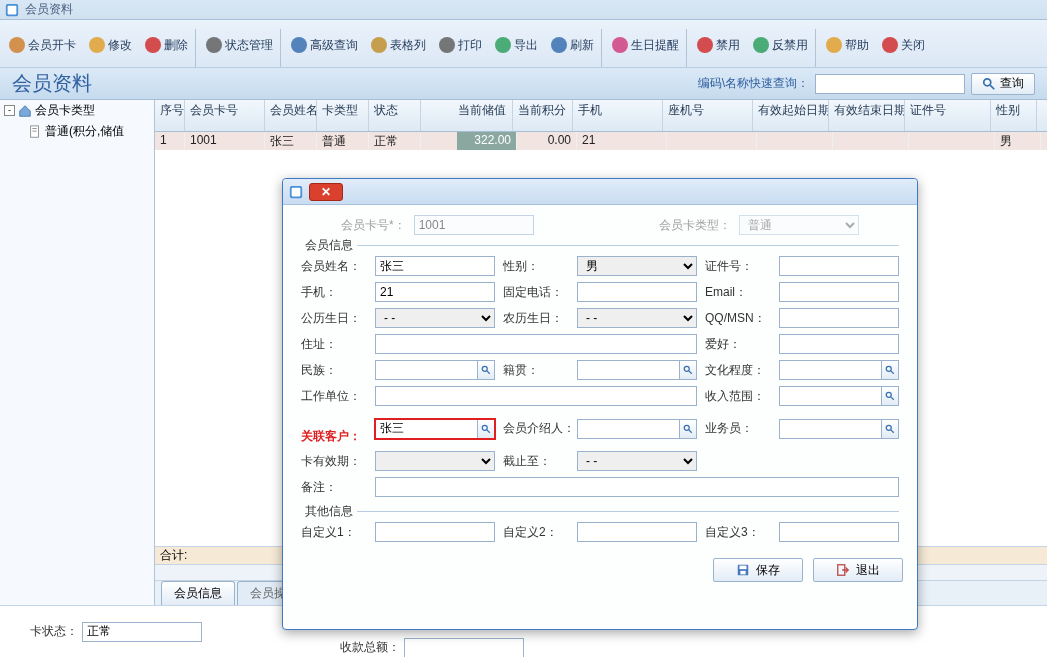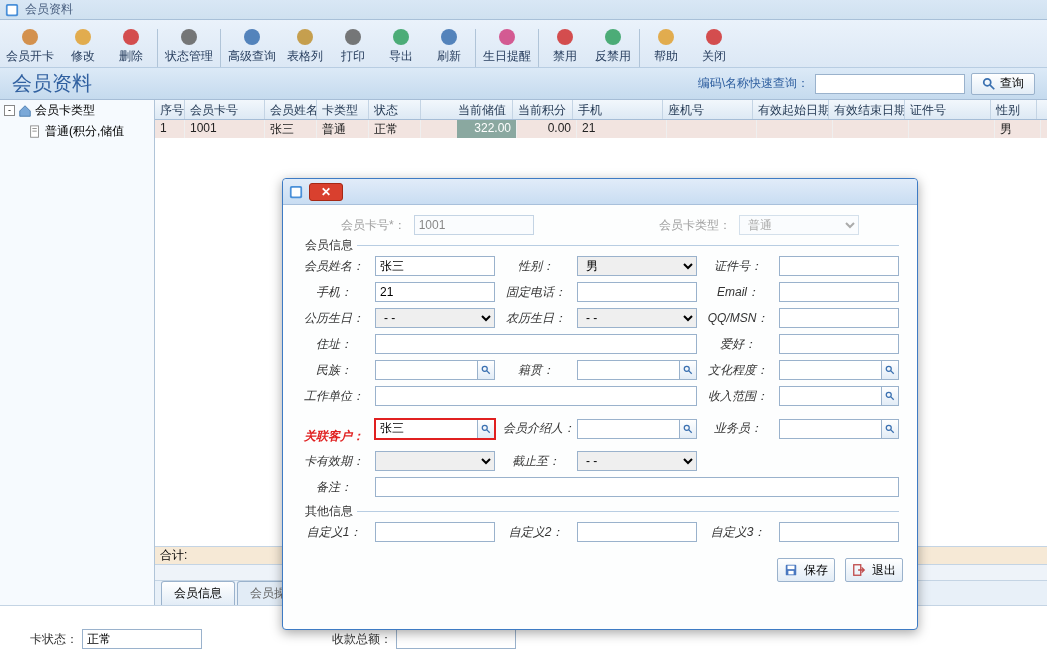--- a/index.html
+++ b/index.html
@@ -3,81 +3,81 @@
 <meta charset="utf-8">
 <style>
 * { box-sizing: border-box; margin: 0; padding: 0; font-family: "Microsoft YaHei", SimSun, Arial, sans-serif; font-size: 12px; }
 body { background: #e8f0f8; width: 1047px; height: 657px; overflow: hidden; position: relative; }
 
 .titlebar { height: 20px; background: linear-gradient(#d9e7f5,#cfe1f0); display:flex; align-items:center; padding:0 5px; border-bottom:1px solid #a8c0d8; }
 .titlebar .icon-app { width:14px; height:14px; margin-right:6px; }
 .titlebar-title { color:#4a6080; }
 
 .toolbar { height:48px; background:linear-gradient(#eaf2fb,#dce8f5); border-bottom:1px solid #b8cde2; display:flex; align-items:flex-end; padding:2px 1px 0; }
-.tool-btn { display:flex; flex-direction:column; align-items:center; justify-content:flex-end; min-width:48px; height:44px; padding:2px 4px; cursor:pointer; border:1px solid transparent; border-radius:2px; }
+.tool-btn { display:flex; flex-direction:row; align-items:center; justify-content:flex-end; min-width:48px; height:44px; padding:2px 4px; cursor:pointer; border:1px solid transparent; border-radius:2px; }
 .tool-btn .tb-icon { width:22px; height:22px; display:flex; align-items:center; justify-content:center; font-size:16px; }
 .tool-btn .tb-label { color:#2a4060; line-height:16px; }
 .tool-sep { width:1px; height:38px; background:#b0c4d8; margin:0 2px; }
 
 .pageheader { height:32px; background:linear-gradient(#dceaf7,#c5daee); border-bottom:1px solid #a6bdd6; display:flex; align-items:center; padding:0 12px; justify-content:space-between; }
 .pageheader-title { font-size:20px; color:#3060a0; font-family:SimSun; }
 .pageheader-search { display:flex; align-items:center; gap:6px; }
 .pageheader-search-label { color:#3060a0; }
 .pageheader-search input { width:150px; height:20px; border:1px solid #9ab2cc; padding:1px 4px; }
 .pageheader-search .btn6 { height:22px; border:1px solid #9ab2cc; background:linear-gradient(#fff,#e2ecf6); padding:0 10px; display:flex; align-items:center; gap:4px; cursor:pointer; border-radius:2px; }
 
 .body-split { display:flex; height:505px; }
 .tree-pane { width:155px; border-right:1px solid #b0c4d8; background:#f6fafe; overflow:auto; }
 .tree-node { display:flex; align-items:center; padding:2px 4px; white-space:nowrap; }
 .tree-expander { width:11px; height:11px; border:1px solid #888; font-size:9px; line-height:9px; text-align:center; margin-right:3px; background:#fff; }
 .tree-icon { width:14px; height:14px; margin-right:3px; }
 .tree-child { display:flex; align-items:center; padding:2px 4px 2px 28px; }
 
 .grid-pane { flex:1; display:flex; flex-direction:column; background:#fff; }
-.grid-header { display:flex; height:20px; background:linear-gradient(#f2f7fc,#dde9f4); border-bottom:1px solid #a6bdd6; }
+.grid-header { display:flex; height:32px; background:linear-gradient(#f2f7fc,#dde9f4); border-bottom:1px solid #a6bdd6; }
 .gh-cell { border-right:1px solid #c4d4e4; padding:2px 5px; color:#1f3550; white-space:nowrap; overflow:hidden; }
 .grid-row { display:flex; height:18px; background:#f2e4e0; }
 .gr-cell { border-right:1px solid #efefef; padding:1px 5px; color:#222; white-space:nowrap; overflow:hidden; }
 .gr-balance { background:#8aa8a0; color:#fff; text-align:right; }
 .gr-points { text-align:right; }
 .grid-body { flex:1; position:relative; background:#fff; }
 .grid-body-inner { height:100%; overflow:auto; }
 .grid-total { height:18px; background:#f6e9d6; display:flex; align-items:center; padding:0 5px; border-top:1px solid #c4d4e4; }
 .grid-scroll-placeholder { height:16px; border-top:1px solid #c4d4e4; background:#eef3f9; }
 .bottom-tabs { height:25px; background:#e8f0f8; display:flex; align-items:flex-end; padding-left:6px; border-top:1px solid #c4d4e4; }
 .tab { border:1px solid #9ab2cc; border-bottom:none; padding:3px 12px; background:linear-gradient(#fff,#e2ecf6); margin-right:2px; border-radius:3px 3px 0 0; cursor:pointer; }
 .tab.inactive { background:#e2ecf6; color:#666; }
-.bottom-info { flex:1; display:flex; align-items:flex-end; padding:8px 30px; gap:30px; }
+.bottom-info { flex:1; display:flex; align-items:center; padding:8px 30px; gap:38px; }
 .info-pair { display:flex; align-items:center; gap:4px; }
 .info-pair label { color:#333; }
 .info-pair input { width:120px; height:20px; border:1px solid #9ab2cc; padding:1px 4px; }
 
 .modal { position:absolute; left:282px; top:178px; width:636px; height:452px; border:1px solid #3e7bc4; border-radius:4px; box-shadow:0 3px 12px rgba(0,0,0,.35); background:#fdfefe; }
 .modal-title { height:26px; background:linear-gradient(#e1ecf9,#c9ddf2); display:flex; align-items:center; padding:0 6px; border-radius:4px 4px 0 0; border-bottom:1px solid #a8c0db; }
 .modal-title .icon-app { width:14px; height:14px; margin-right:6px; }
 .modal-title-text { color:#2a4870; flex:1; }
 .modal-close { width:34px; height:18px; background:#d9402e; border:1px solid #a52815; border-radius:3px; color:#fff; text-align:center; line-height:16px; cursor:pointer; font-weight:bold; }
 .modal-body { padding:10px 18px 6px; }
 .top-row { display:flex; align-items:center; gap:8px; margin-bottom:10px; padding:0 40px; }
 .top-row label { color:#a0a0a0; }
 .top-row input,.top-row select { height:20px; border:1px solid #c4d4e4; background:#fafcfe; padding:1px 4px; color:#888; }
 .fieldset { border-top:1px solid #b8cde2; padding:10px 0 4px; position:relative; }
 .fieldset-legend { position:absolute; top:-9px; left:0; background:#fdfefe; padding:0 4px; color:#333; }
 .form-grid { display:grid; grid-template-columns: 66px 120px 66px 120px 66px 120px; column-gap:8px; row-gap:6px; align-items:center; }
-.form-grid label { text-align:center; color:#333; white-space:nowrap;font-style:italic; }
+.form-grid label { text-align:left; color:#333; white-space:nowrap; }
 .form-grid input,.form-grid select { width:100%; height:20px; border:1px solid #9ab2cc; padding:1px 4px; }
 .wide2 { grid-column: span 3; }
 .wide4 { grid-column: span 5; }
 .lookup { display:flex; }
 .lookup input { flex:1; border-right:none; }
 .lookup .lookup-btn { width:18px; border:1px solid #9ab2cc; background:linear-gradient(#fff,#e2ecf6); display:flex; align-items:center; justify-content:center; cursor:pointer; }
 .highlight-row { outline:2px solid #e02020; outline-offset:-1px; }
 .highlight-label { color:#e02020 !important; font-weight:bold;margin-top:16px; }
 .modal-btns { display:flex; justify-content:flex-end; gap:10px; padding:6px 14px; }
-.modal-btns button { height:24px; padding:0 6px; border:1px solid #9ab2cc; background:linear-gradient(#fff,#e2ecf6); border-radius:2px; display:flex; align-items:center; gap:6px; cursor:pointer; }
+.modal-btns button { height:24px; padding:0 22px; border:1px solid #9ab2cc; background:linear-gradient(#fff,#e2ecf6); border-radius:2px; display:flex; align-items:center; gap:6px; cursor:pointer; }
 
 svg { display:block; }
 </style>
 </head>
 <body>
 
 <div class="titlebar">
   <svg class="icon-app" viewBox="0 0 16 16">
       <rect x="1" y="1" width="14" height="14" fill="#4a90d9" rx="2"></rect>
       <rect x="3" y="3" width="10" height="10" fill="#fff" rx="1"></rect>

